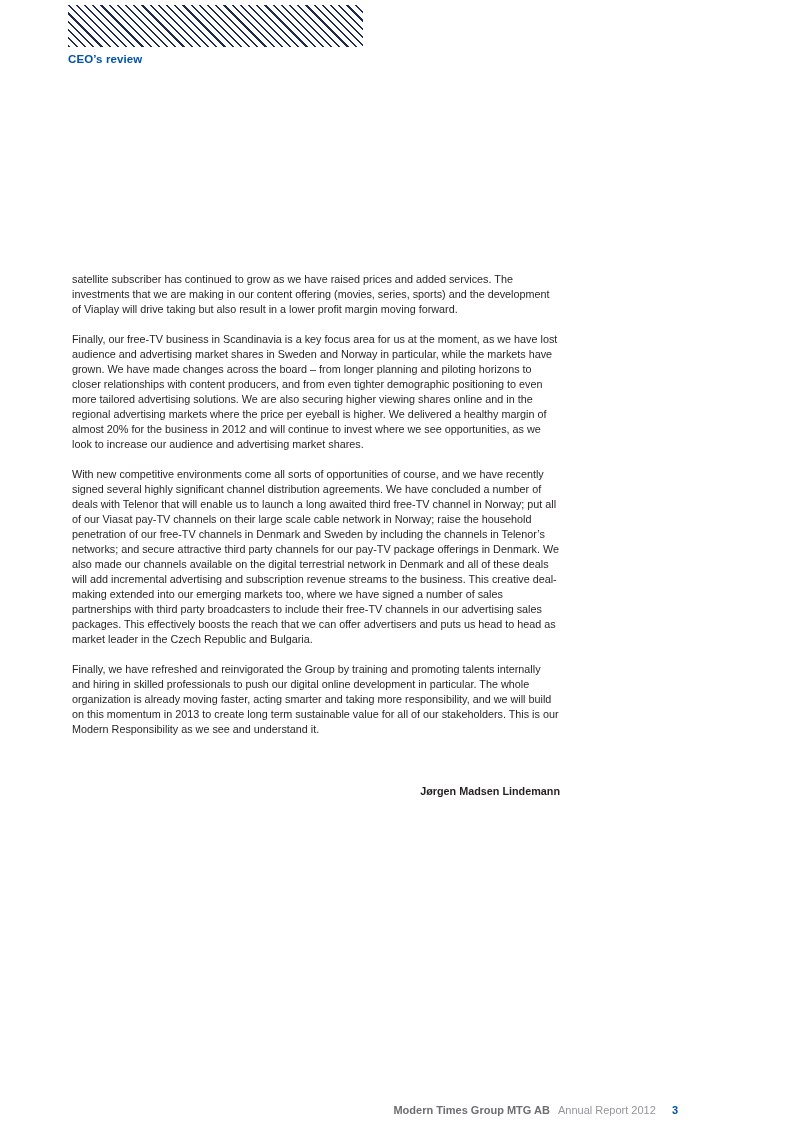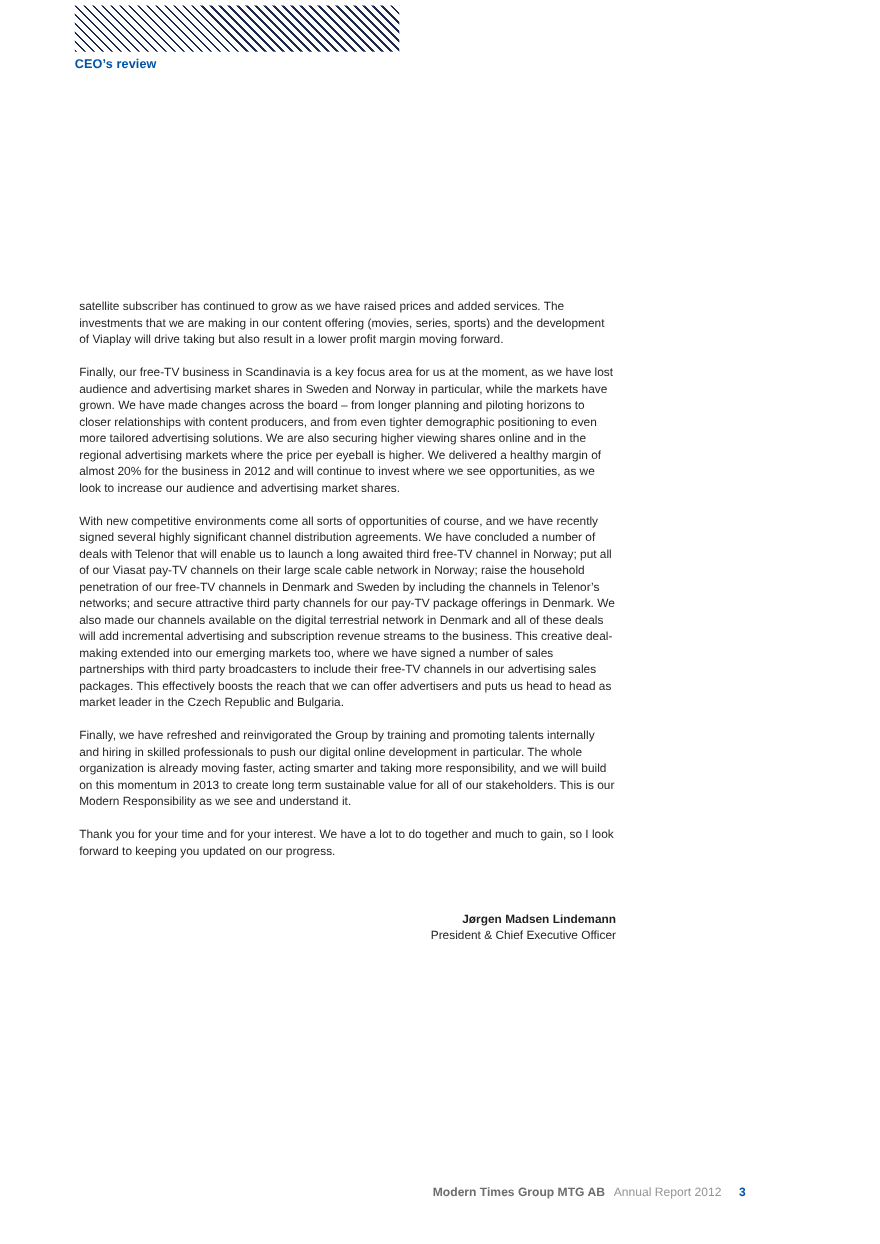--- a/index.html
+++ b/index.html
@@ -57,21 +57,21 @@
     text-align: right;
   }
   .signature p {
     margin: 0;
   }
   .sig-name {
     font-weight: bold;
   }
   .footer {
     position: absolute;
-    top: 1078px;
+    top: 1104px;
     right: 38px;
     font-size: 11px;
     white-space: nowrap;
   }
   .footer-company {
     font-weight: bold;
     color: #6d6e71;
   }
   .footer-report {
     color: #939598;
@@ -90,25 +90,23 @@
 
   <div class="hatch-box"></div>
 
   <div class="section-label">CEO’s review</div>
 
   <div class="body-text">
     <p>satellite subscriber has continued to grow as we have raised prices and added services. The investments that we are making in our content offering (movies, series, sports) and the development of Viaplay will drive taking but also result in a lower profit margin moving forward.</p>
     <p>Finally, our free-TV business in Scandinavia is a key focus area for us at the moment, as we have lost audience and advertising market shares in Sweden and Norway in particular, while the markets have grown. We have made changes across the board – from longer planning and piloting horizons to closer relationships with content producers, and from even tighter demographic positioning to even more tailored advertising solutions. We are also securing higher viewing shares online and in the regional advertising markets where the price per eyeball is higher. We delivered a healthy margin of almost 20% for the business in 2012 and will continue to invest where we see opportunities, as we look to increase our audience and advertising market shares.</p>
     <p>With new competitive environments come all sorts of opportunities of course, and we have recently signed several highly significant channel distribution agreements. We have concluded a number of deals with Telenor that will enable us to launch a long awaited third free-TV channel in Norway; put all of our Viasat pay-TV channels on their large scale cable network in Norway; raise the household penetration of our free-TV channels in Denmark and Sweden by including the channels in Telenor’s networks; and secure attractive third party channels for our pay-TV package offerings in Denmark. We also made our channels available on the digital terrestrial network in Denmark and all of these deals will add incremental advertising and subscription revenue streams to the business. This creative deal-making extended into our emerging markets too, where we have signed a number of sales partnerships with third party broadcasters to include their free-TV channels in our advertising sales packages. This effectively boosts the reach that we can offer advertisers and puts us head to head as market leader in the Czech Republic and Bulgaria.</p>
     <p>Finally, we have refreshed and reinvigorated the Group by training and promoting talents internally and hiring in skilled professionals to push our digital online development in particular. The whole organization is already moving faster, acting smarter and taking more responsibility, and we will build on this momentum in 2013 to create long term sustainable value for all of our stakeholders. This is our Modern Responsibility as we see and understand it.</p>
-    <p>Thank you for your time and for your interest. We have a lot to do together and much to gain, so I look forward to keeping you updated on our progress.</p>
 
     <div class="signature">
       <p class="sig-name">Jørgen Madsen Lindemann</p>
-      <p class="sig-title">President &amp; Chief Executive Officer</p>
     </div>
   </div>
 
   <div class="footer">
     <span class="footer-company">Modern Times Group MTG AB</span>
     <span class="footer-report">Annual Report 2012</span>
     <span class="footer-page">3</span>
   </div>
 
 </div>

